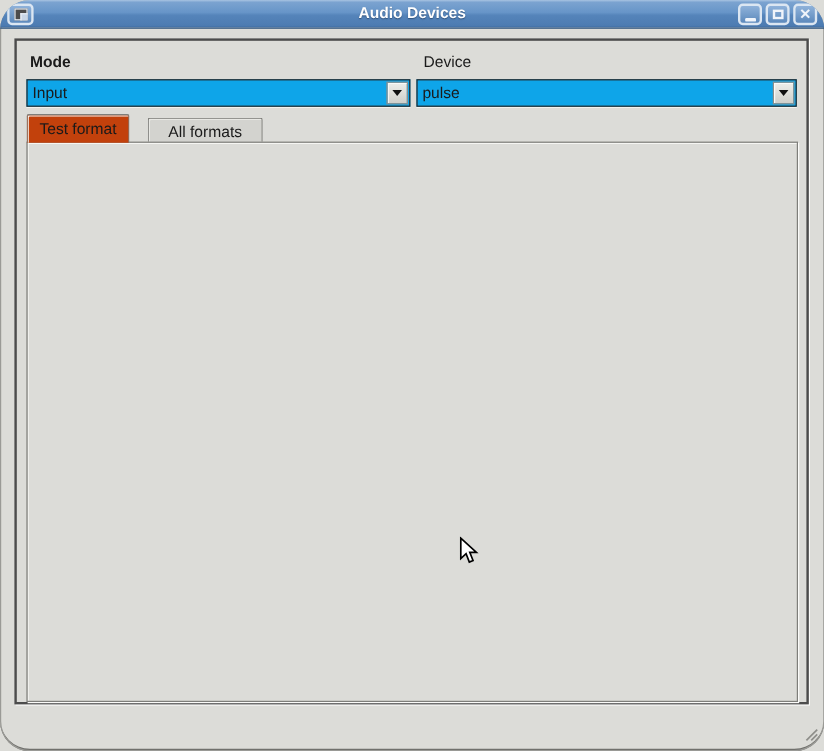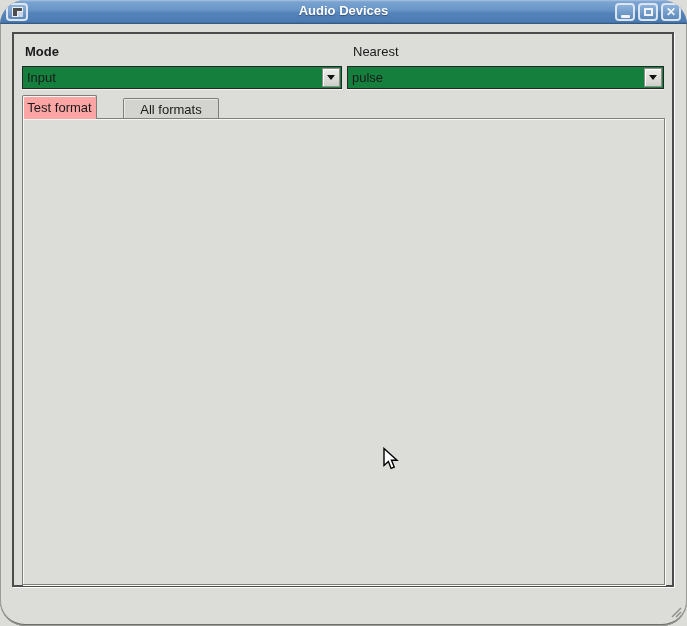--- a/index.html
+++ b/index.html
@@ -50,21 +50,21 @@
   
   .frame {
     position: absolute; left: 12px; top: 32px; width: 662px; height: 555px;
     border: 2px solid #4c4c4c;
     box-shadow: 1px 1px 0 #fbfbf9;
   }
   .lbl { position: absolute; white-space: nowrap; }
   
   .combo {
     position: absolute; height: 23px;
-    background: #15803d;
+    background: #0ea5e9;
     border: 1px solid #262626;
     box-shadow: 0 1px 0 #f2f2ee;
     display: flex; align-items: center;
     cursor: default;
   }
   .combo .val { flex: 1; padding-left: 4px; overflow: hidden; white-space: nowrap; }
   .combo .drop {
     width: 18px; height: 19px; margin: 1px;
     background: linear-gradient(#eeeeea, #cfcfca);
     border: 1px solid #8e8e8a;
@@ -77,22 +77,22 @@
     border-top: 5px solid #111;
   }
   
   .tab {
     position: absolute;
     display: flex; align-items: center; justify-content: center;
     border: 1px solid #7e7e7a; border-bottom: none;
     border-radius: 2px 2px 0 0;
   }
   .tab-active {
-    left: 22px; top: 95px; width: 75px; height: 24px;
-    background: #fca5a5; z-index: 3;
+    left: 22px; top: 95px; width: 86px; height: 24px;
+    background: #c2410c; z-index: 3;
     box-shadow: inset 1px 1px 0 #f6f6f3;
   }
   .tab-inactive {
     left: 123px; top: 98px; width: 96px; height: 21px;
     background: #d3d3cf; z-index: 1;
     box-shadow: inset 1px 1px 0 #e8e8e4;
   }
   
   .panel {
     position: absolute; left: 22px; top: 118px; width: 643px; height: 467px;
@@ -145,21 +145,21 @@
       <span class="glyph-max"></span>
     </div>
     <div class="tb-btn btn-close">
       <span class="glyph-close">✕</span>
     </div>
   </div>
 
   <div class="frame"></div>
 
   <div class="lbl" style="left:25px; top:44px;font-weight:bold;">Mode</div>
-  <div class="lbl" style="left:353px; top:44px;">Nearest</div>
+  <div class="lbl" style="left:353px; top:44px;">Device</div>
 
   <div class="combo" style="left:22px; top:66px; width:320px;">
     <span class="val">Input</span>
     <span class="drop">
         <span class="arrow"></span>
       </span>
   </div>
   <div class="combo" style="left:347px; top:66px; width:317px;">
     <span class="val">pulse</span>
     <span class="drop">

